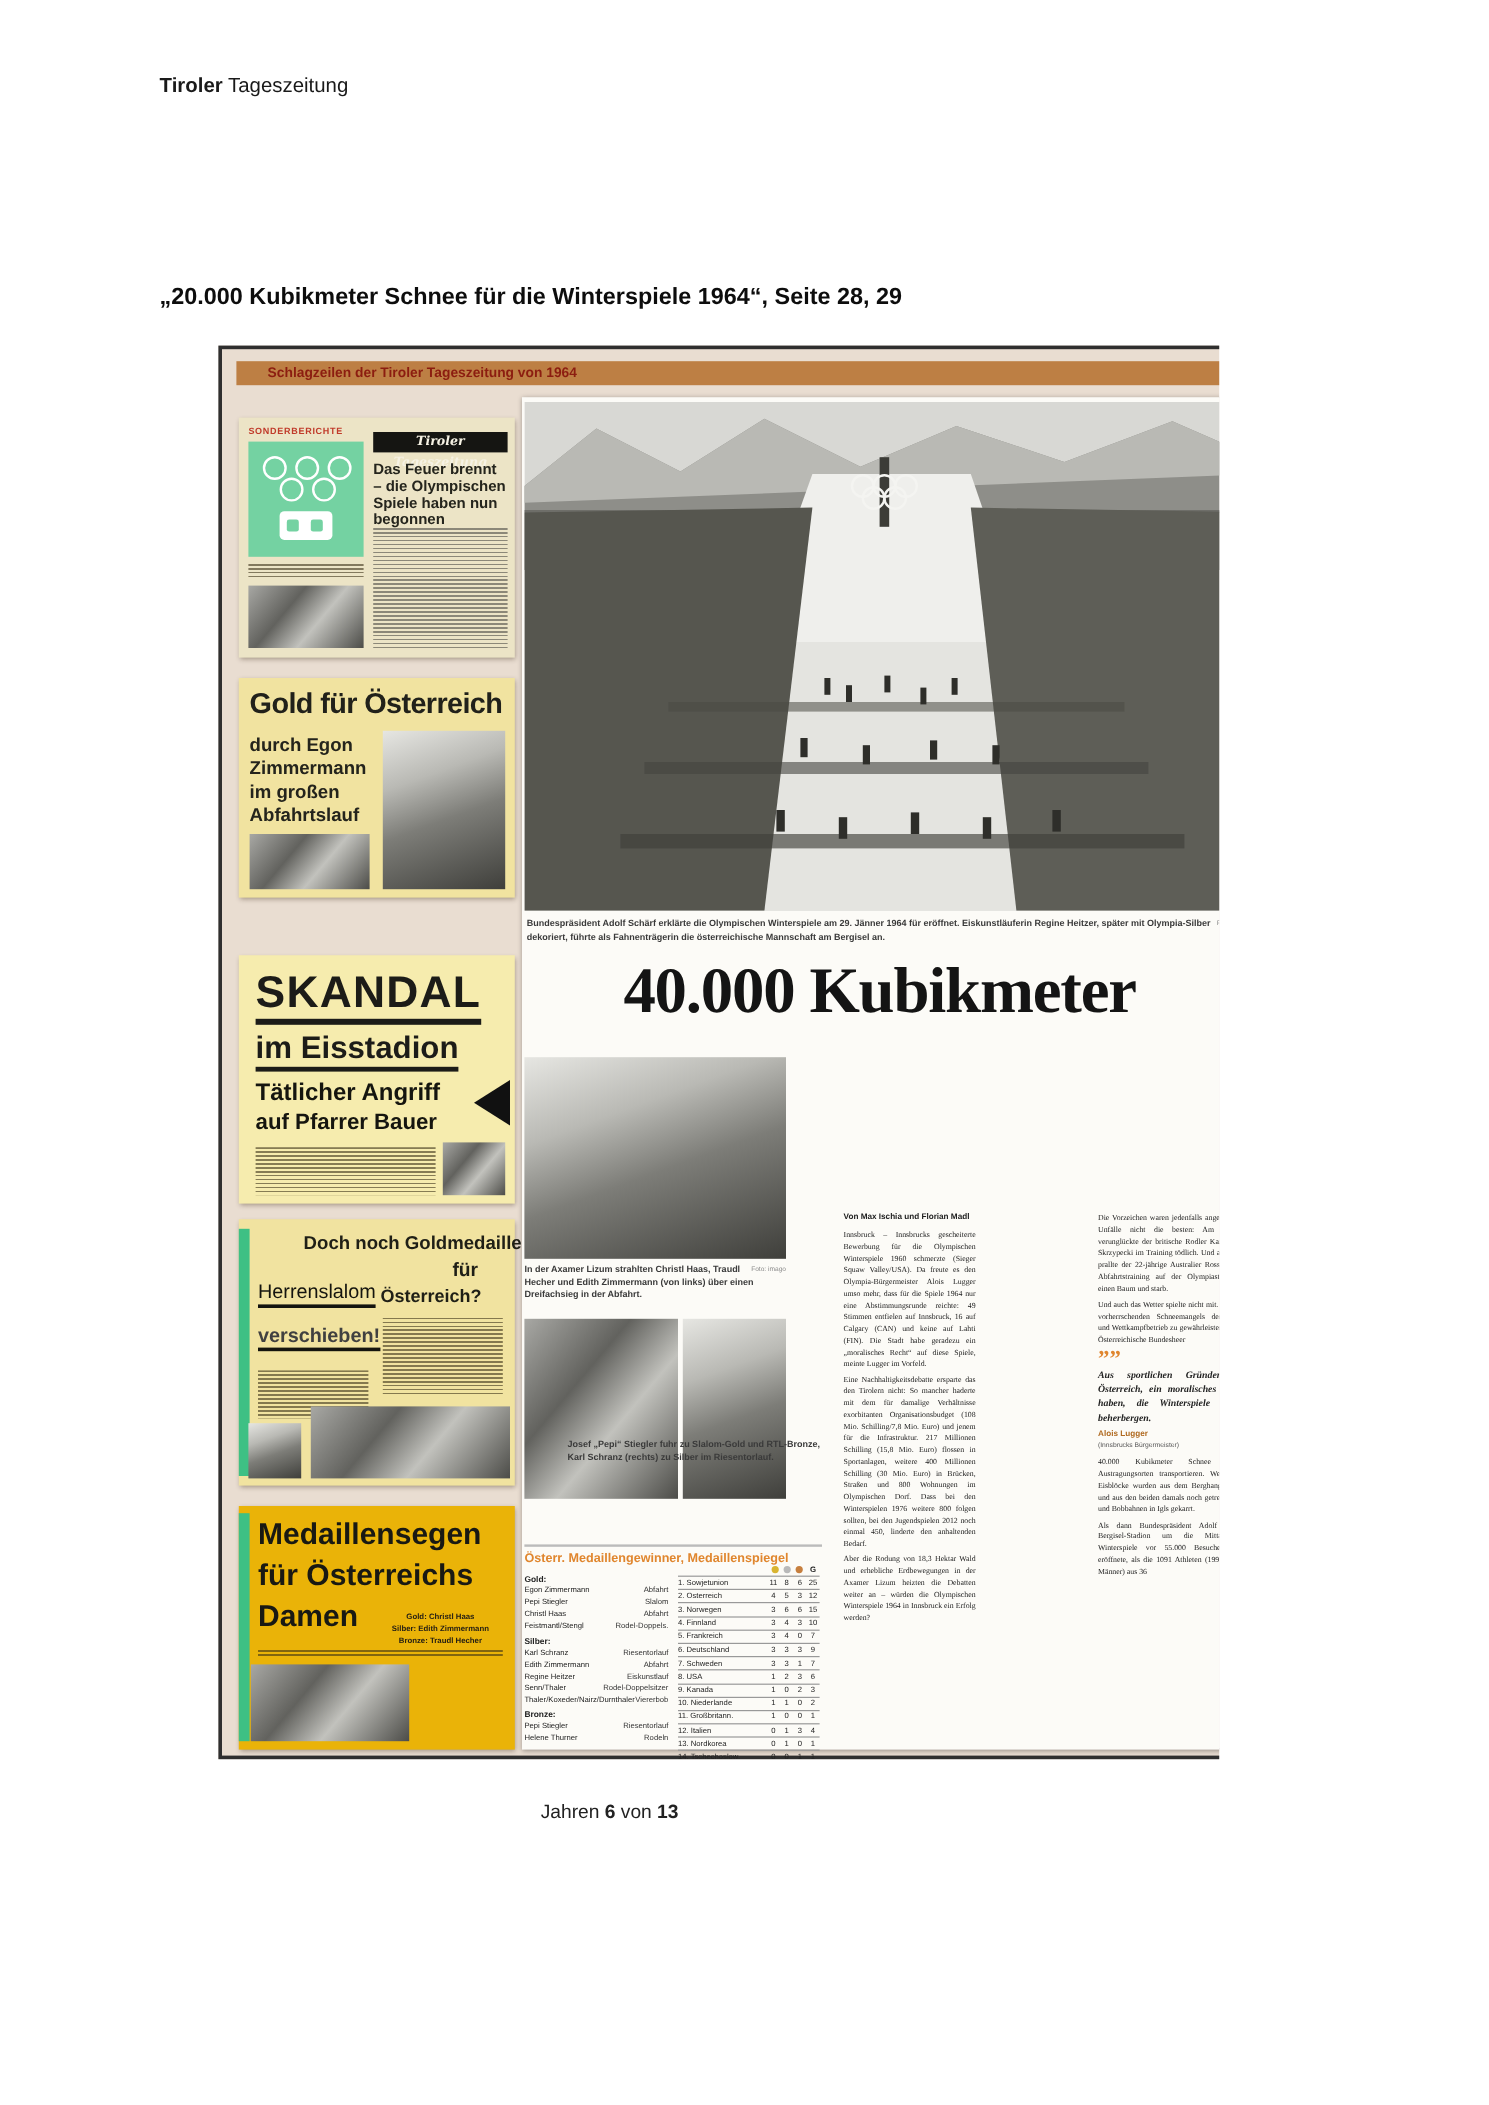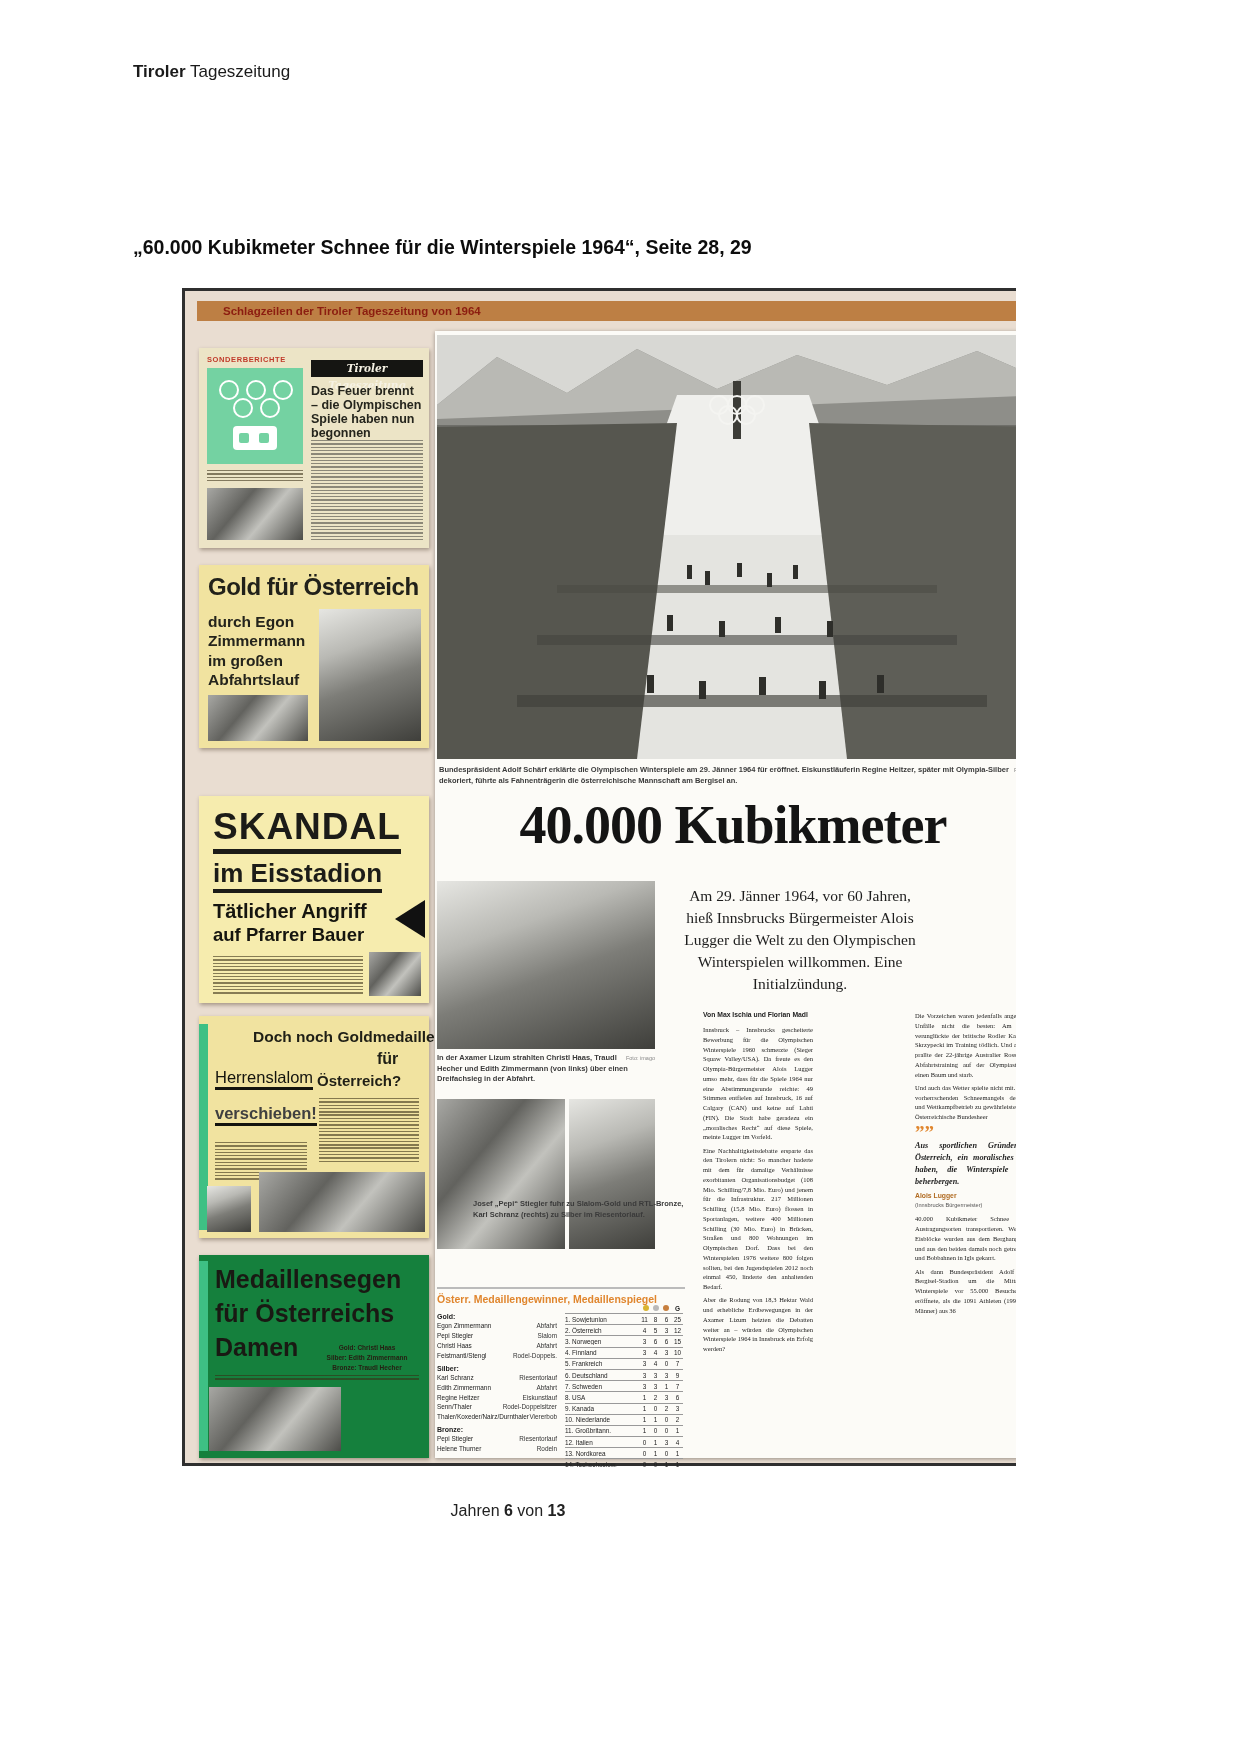--- a/index.html
+++ b/index.html
@@ -52,21 +52,21 @@
               border-bottom:19px solid transparent;border-right:30px solid #111;}
   
   .c4{left:14px;top:725px;width:230px;height:222px;background:#f1e3a0;}
   .gbar{left:0;top:8px;width:9px;background:#3ec084;}
   .c4-l1{left:54px;top:12px;font-size:15.5px;font-weight:bold;color:#1f1f16;white-space:nowrap;}
   .c4-l2{left:178px;top:34px;font-size:16px;font-weight:bold;color:#1f1f16;}
   .c4-l3{left:118px;top:56px;font-size:15px;font-weight:bold;color:#1f1f16;}
   .c4-l4{left:16px;top:52px;font-size:16.5px;font-weight:normal;color:#14140e;border-bottom:3px solid #14140e;}
   .c4-l5{left:16px;top:88px;font-size:16.5px;font-weight:bold;color:#404040;border-bottom:3px solid #14140e;}
   
-  .c5{left:14px;top:964px;width:230px;height:203px;background:#15803d;}
+  .c5{left:14px;top:964px;width:230px;height:203px;background:#eab308;}
   .c5-h{left:16px;font-size:25px;font-weight:bold;color:#191913;line-height:1;white-space:nowrap;}
   .c5-m{left:112px;top:88px;width:112px;font-size:6.5px;font-weight:bold;color:#262014;text-align:center;line-height:1.5;}
 
   
   .panel{left:250px;top:40px;width:617px;height:1127px;background:#fcfbf7;box-shadow:0 1px 4px rgba(0,0,0,.35);}
   .mainphoto{left:252px;top:44px;width:613px;height:424px;}
   .cap{font-size:7.5px;font-weight:bold;color:#3a3a3a;line-height:1.4;}
   .cap-main{left:254px;top:474px;width:604px;}
   .credit{font-size:5.5px;color:#8a8a8a;font-weight:normal;float:right;margin-top:2px;}
   .headline{left:258px;top:503px;width:580px;text-align:center;font-family:"Liberation Serif",serif;
@@ -104,21 +104,21 @@
   .trow .v{width:11px;text-align:center;}
 </style>
 </head>
 <body>
 
 <div class="page">
 
   <div class="abs doc-brand">
     <b>Tiroler</b><span> Tageszeitung</span>
   </div>
-  <div class="abs doc-title">„60.000 Kubikmeter Schnee für die Winterspiele 1964“, Seite 28, 29</div>
+  <div class="abs doc-title">„20.000 Kubikmeter Schnee für die Winterspiele 1964“, Seite 28, 29</div>
 
   <div class="abs frame">
 
     <div class="abs banner">Schlagzeilen der Tiroler Tageszeitung von 1964</div>
 
     <div class="abs clip c1">
       <div class="abs poster-label">SONDERBERICHTE</div>
       <div class="abs poster">
         <span class="ring" style="left:12px;top:12px;"></span>
         <span class="ring" style="left:39px;top:12px;"></span>
@@ -231,21 +231,20 @@
     </div>
 
     <div class="abs headline">40.000 Kubikmeter</div>
 
     <div class="abs gphoto photo2"></div>
     <div class="abs cap cap-ax">
       <span class="credit">Foto: imago</span>
       <span>In der Axamer Lizum strahlten Christl Haas, Traudl Hecher und Edith Zimmermann (von links) über einen Dreifachsieg in der Abfahrt.</span>
     </div>
 
-    <div class="abs intro">Am 29. Jänner 1964, vor 60 Jahren, hieß Innsbrucks Bürgermeister Alois Lugger die Welt zu den Olympischen Winterspielen willkommen. Eine Initialzündung.</div>
     <div class="abs byline">Von Max Ischia und Florian Madl</div>
 
     <div class="abs col col1">
       <p>Innsbruck – Innsbrucks gescheiterte Bewerbung für die Olympischen Winterspiele 1960 schmerzte (Sieger Squaw Valley/USA). Da freute es den Olympia-Bürgermeister Alois Lugger umso mehr, dass für die Spiele 1964 nur eine Abstimmungsrunde reichte: 49 Stimmen entfielen auf Innsbruck, 16 auf Calgary (CAN) und keine auf Lahti (FIN). Die Stadt habe geradezu ein „moralisches Recht“ auf diese Spiele, meinte Lugger im Vorfeld.</p>
       <p>Eine Nachhaltigkeitsdebatte ersparte das den Tirolern nicht: So mancher haderte mit dem für damalige Verhältnisse exorbitanten Organisationsbudget (108 Mio. Schilling/7,8 Mio. Euro) und jenem für die Infrastruktur. 217 Millionen Schilling (15,8 Mio. Euro) flossen in Sportanlagen, weitere 400 Millionen Schilling (30 Mio. Euro) in Brücken, Straßen und 800 Wohnungen im Olympischen Dorf. Dass bei den Winterspielen 1976 weitere 800 folgen sollten, bei den Jugendspielen 2012 noch einmal 450, linderte den anhaltenden Bedarf.</p>
       <p>Aber die Rodung von 18,3 Hektar Wald und erhebliche Erdbewegungen in der Axamer Lizum heizten die Debatten weiter an – würden die Olympischen Winterspiele 1964 in Innsbruck ein Erfolg werden?</p>
     </div>
 
     <div class="abs col col2">
       <p>Die Vorzeichen waren jedenfalls angesichts zweier Unfälle nicht die besten: Am 22. Jänner verunglückte der britische Rodler Kazimierz Kay-Skrzypecki im Training tödlich. Und am 25. Jänner prallte der 22-jährige Australier Ross Milne beim Abfahrtstraining auf der Olympiastrecke gegen einen Baum und starb.</p>

